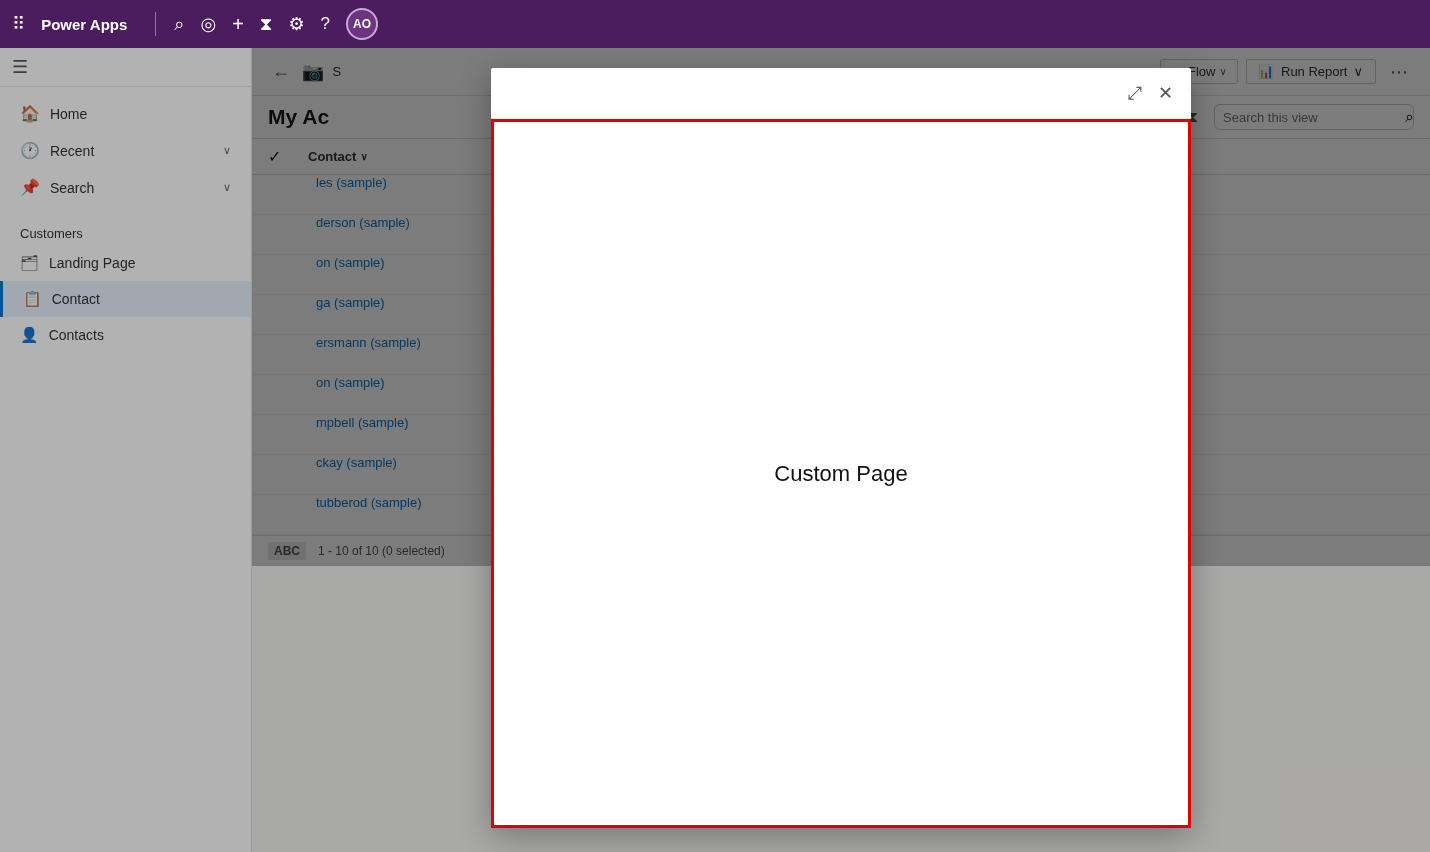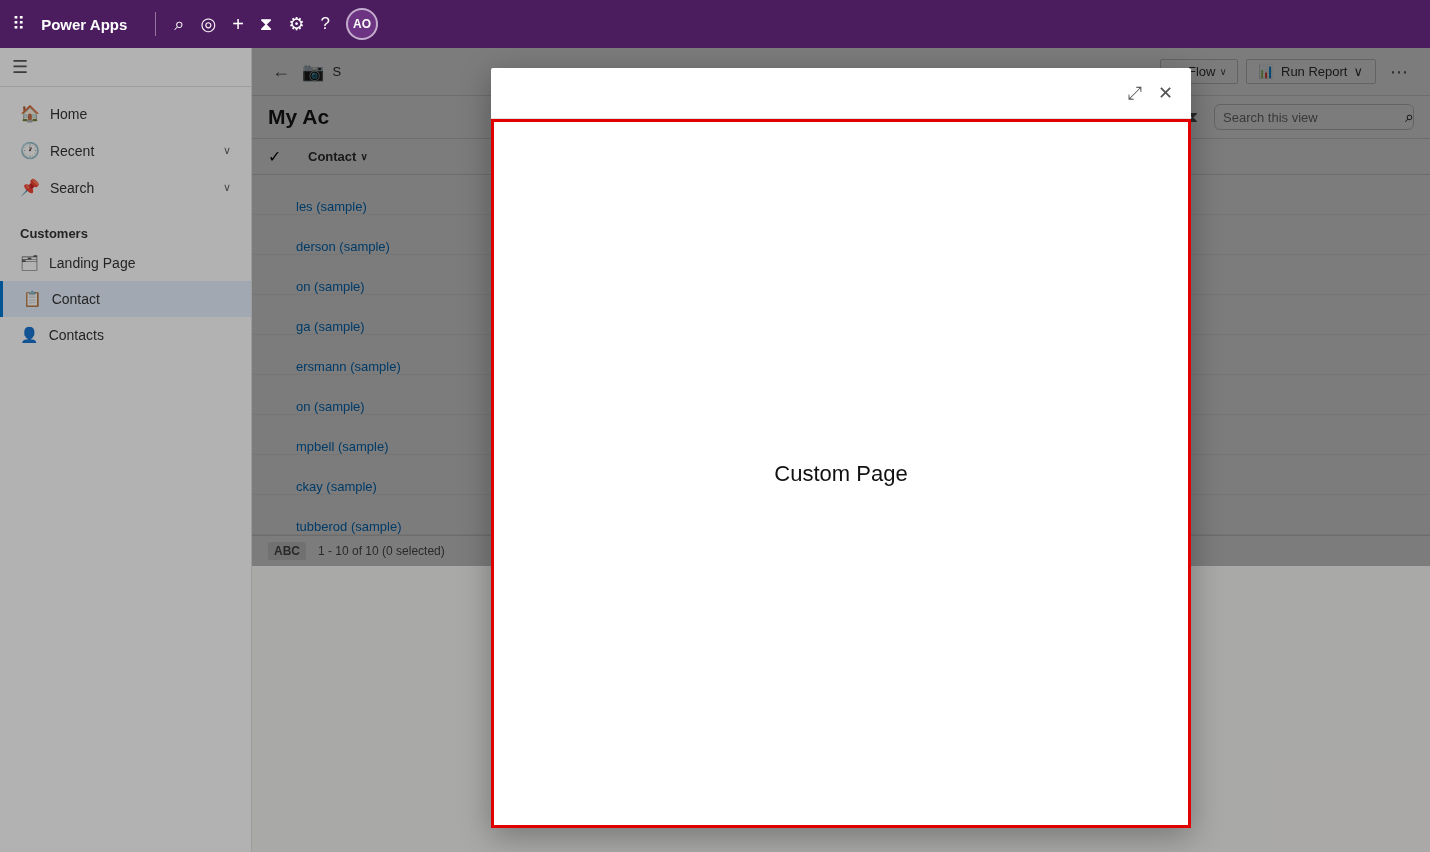--- a/index.html
+++ b/index.html
@@ -60,21 +60,21 @@
       cursor: pointer;
       color: #333;
       font-size: 14px;
     }
     .sidebar-nav-item .nav-icon { font-size: 16px; color: #555; }
     .sidebar-nav-item .chevron { margin-left: auto; font-size: 11px; color: #666; }
 
     .sidebar-section-label {
       padding: 12px 20px 4px;
       font-size: 13px;
-      font-weight: 700;
+      font-weight: 400;
       color: #333;
     }
     .sidebar-item {
       display: flex; align-items: center; gap: 10px;
       padding: 9px 20px;
       cursor: pointer;
       color: #333;
       font-size: 14px;
       position: relative;
     }
@@ -164,26 +164,26 @@
       display: flex; align-items: center; gap: 4px;
       font-size: 13px; font-weight: 600; color: #333;
       padding: 0 8px;
       cursor: pointer;
     }
     .col-header .chevron { font-size: 10px; }
 
     .table-body { overflow-y: auto; }
     .table-row {
       display: flex;
-      align-items: flex-end;
-      padding: 0 4px;
+      align-items: flex-start;
+      padding: 0 16px;
       height: 40px;
       border-bottom: 1px solid #f0f0f0;
       background: white;
-      gap: 0;
+      gap: 8px;
     }
     .row-check { width: 32px; font-size: 13px; }
     .row-cell {
       font-size: 13px;
       color: #0078d4;
       padding: 0 8px;
       white-space: nowrap;
       overflow: hidden;
       text-overflow: ellipsis;
     }

